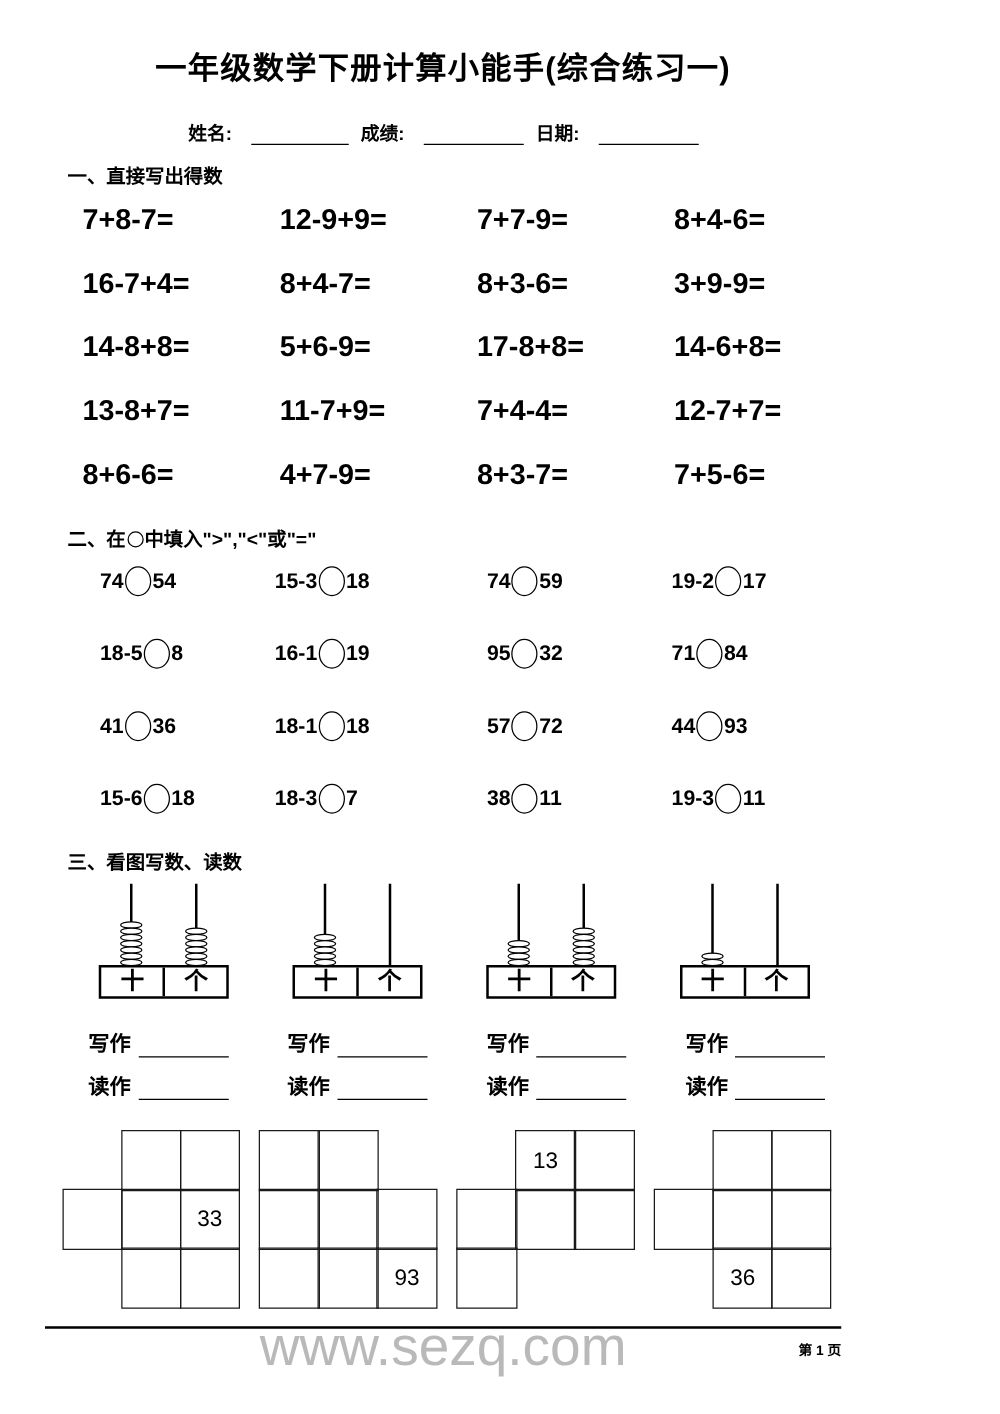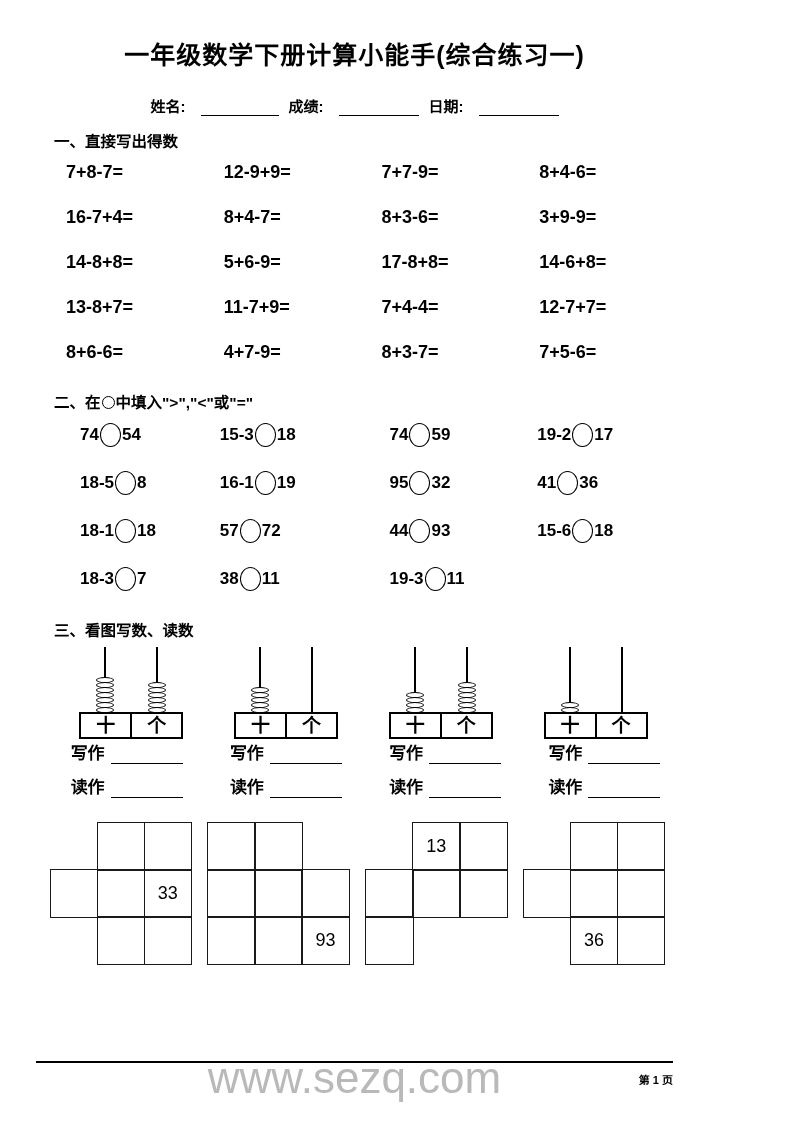--- a/index.html
+++ b/index.html
@@ -81,35 +81,35 @@
   
   #section-arith { margin-top: 16px; }
   .prob-grid {
     display: grid;
     grid-template-columns: repeat(4, 1fr);
     row-gap: 24px;
     margin-top: 10px;
     padding-left: 22px;
   }
   .prob {
-    font-size: 18px;
+    font-size: 23px;
     font-weight: 600;
     white-space: nowrap;
   }
   .prob-grid .prob:nth-child(4n+1) { padding-left: 8px; }
   .prob-grid .prob:nth-child(4n+2) { padding-left: 12px; }
   .prob-grid .prob:nth-child(4n+3) { padding-left: 16px; }
   .prob-grid .prob:nth-child(4n+0) { padding-left: 20px; }
 
   
   #section-compare { margin-top: 30px; }
   .cmp-grid {
     display: grid;
     grid-template-columns: repeat(4, 1fr);
-    row-gap: 24px;
+    row-gap: 34px;
     margin-top: 10px;
     padding-left: 22px;
   }
   .cmp {
     font-size: 17px;
     font-weight: 600;
     white-space: nowrap;
     display: flex;
     align-items: center;
     justify-content: flex-start;
@@ -204,20 +204,21 @@
     display: flex;
     align-items: center;
     justify-content: center;
     font-size: 19px;
     font-weight: 700;
     line-height: 1;
   }
   .place-cell + .place-cell { border-left: 2px solid #000; }
 
   .answer-lines {
+    margin-top: 22px;
     padding-left: 22px;
     font-size: 17px;
     font-weight: 600;
   }
   .answer-line {
     display: flex;
     align-items: flex-end;
     gap: 6px;
     margin-bottom: 9px;
   }
@@ -371,20 +372,25 @@
           <span class="cmp-left">16-1</span>
           <span class="cmp-circle"></span>
           <span class="cmp-right">19</span>
         </div>
         <div class="cmp">
           <span class="cmp-left">95</span>
           <span class="cmp-circle"></span>
           <span class="cmp-right">32</span>
         </div>
         <div class="cmp">
+          <span class="cmp-left">71</span>
+          <span class="cmp-circle"></span>
+          <span class="cmp-right">84</span>
+        </div>
+        <div class="cmp">
           <span class="cmp-left">41</span>
           <span class="cmp-circle"></span>
           <span class="cmp-right">36</span>
         </div>
         <div class="cmp">
           <span class="cmp-left">18-1</span>
           <span class="cmp-circle"></span>
           <span class="cmp-right">18</span>
         </div>
         <div class="cmp">

